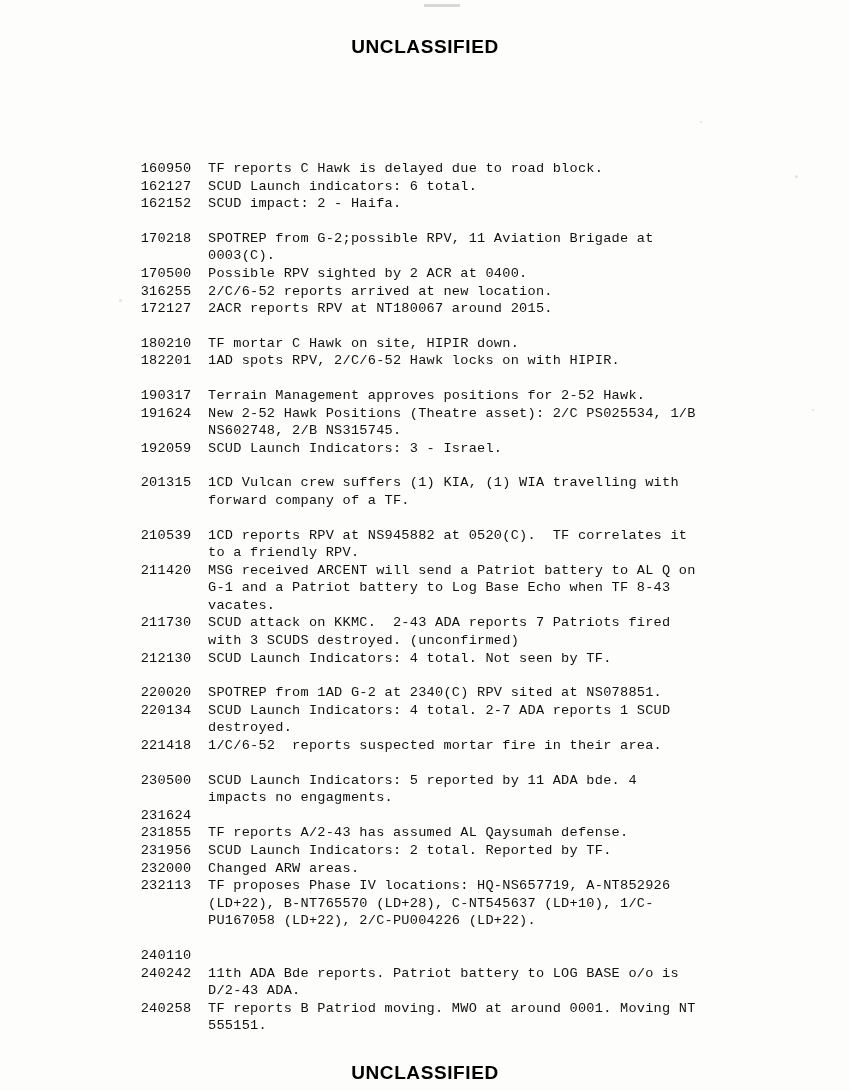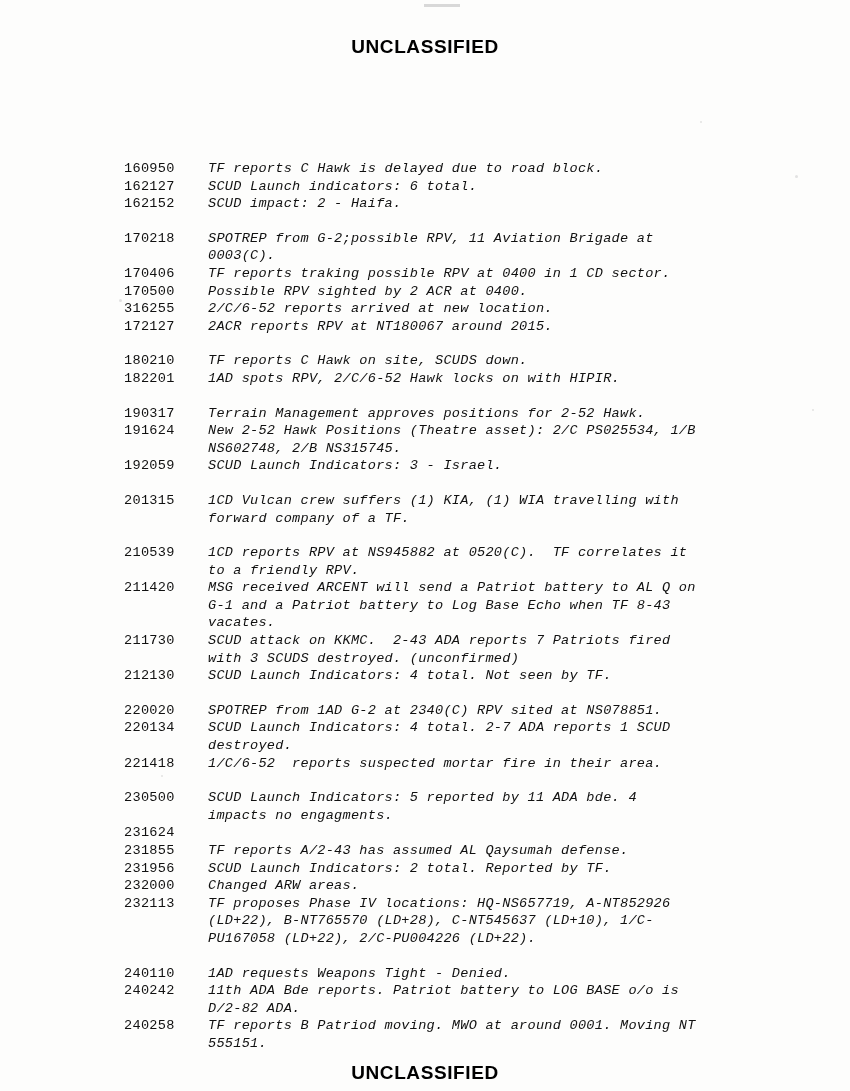--- a/index.html
+++ b/index.html
@@ -55,26 +55,26 @@
   }
   .entry {
     display: flex;
     align-items: flex-start;
   }
   .entry .dtg {
     width: 84px;
     flex: 0 0 84px;
     white-space: pre;
     letter-spacing: 0.3px;
+    text-align: center;
   }
   .entry .text {
     flex: 1 1 auto;
     white-space: pre-wrap;
     letter-spacing: 0.25px;
-    font-style: italic;
   }
   .gap {
     height: 17px;
   }
   
   .speck {
     position: absolute;
     background: #e2e2e2;
     border-radius: 50%;
   }
@@ -101,39 +101,35 @@
         <div class="dtg">162152</div>
         <div class="text">SCUD impact: 2 - Haifa.</div>
       </div>
       <div class="gap"></div>
       <div class="entry">
         <div class="dtg">170218</div>
         <div class="text">SPOTREP from G-2;possible RPV, 11 Aviation Brigade at
 0003(C).</div>
       </div>
       <div class="entry">
-        <div class="dtg">170406</div>
-        <div class="text">TF reports traking possible RPV at 0400 in 1 CD sector.</div>
-      </div>
-      <div class="entry">
         <div class="dtg">170500</div>
         <div class="text">Possible RPV sighted by 2 ACR at 0400.</div>
       </div>
       <div class="entry">
         <div class="dtg">316255</div>
         <div class="text">2/C/6-52 reports arrived at new location.</div>
       </div>
       <div class="entry">
         <div class="dtg">172127</div>
         <div class="text">2ACR reports RPV at NT180067 around 2015.</div>
       </div>
       <div class="gap"></div>
       <div class="entry">
         <div class="dtg">180210</div>
-        <div class="text">TF reports C Hawk on site, SCUDS down.</div>
+        <div class="text">TF mortar C Hawk on site, HIPIR down.</div>
       </div>
       <div class="entry">
         <div class="dtg">182201</div>
         <div class="text">1AD spots RPV, 2/C/6-52 Hawk locks on with HIPIR.</div>
       </div>
       <div class="gap"></div>
       <div class="entry">
         <div class="dtg">190317</div>
         <div class="text">Terrain Management approves positions for 2-52 Hawk.</div>
       </div>
@@ -210,26 +206,25 @@
       </div>
       <div class="entry">
         <div class="dtg">232113</div>
         <div class="text">TF proposes Phase IV locations: HQ-NS657719, A-NT852926
 (LD+22), B-NT765570 (LD+28), C-NT545637 (LD+10), 1/C-
 PU167058 (LD+22), 2/C-PU004226 (LD+22).</div>
       </div>
       <div class="gap"></div>
       <div class="entry">
         <div class="dtg">240110</div>
-        <div class="text">1AD requests Weapons Tight - Denied.</div>
       </div>
       <div class="entry">
         <div class="dtg">240242</div>
         <div class="text">11th ADA Bde reports. Patriot battery to LOG BASE o/o is
-D/2-82 ADA.</div>
+D/2-43 ADA.</div>
       </div>
       <div class="entry">
         <div class="dtg">240258</div>
         <div class="text">TF reports B Patriod moving. MWO at around 0001. Moving NT
 555151.</div>
       </div>
     </div>
 
   <div class="class-banner class-bottom">UNCLASSIFIED</div>
 

